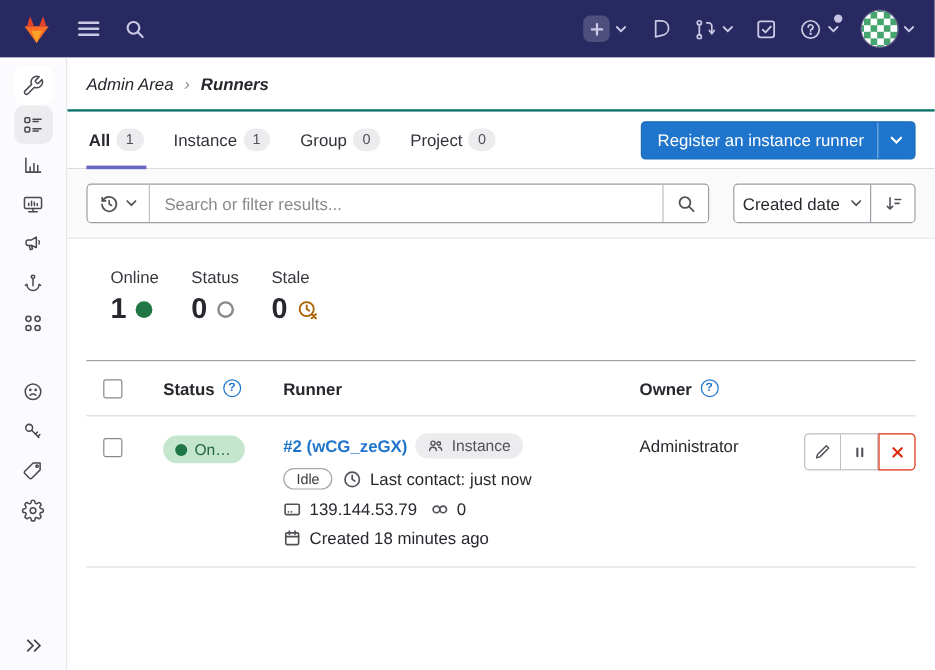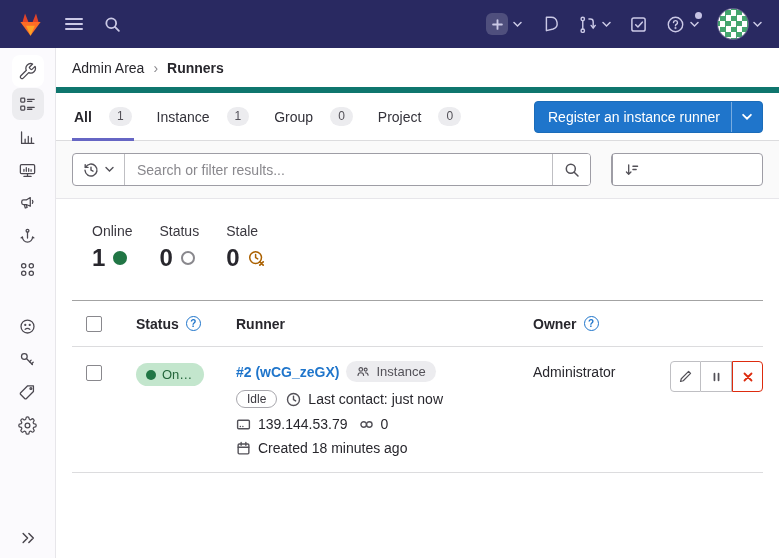--- a/index.html
+++ b/index.html
@@ -33,28 +33,28 @@
   .side-tile.context { background: #fff; }
   .side-tile.active { background: #ececef; }
   .side-spacer { height: 24px; }
   .sidebar-expand { position: absolute; bottom: 13px; left: 50%; transform: translateX(-50%);
                     background: none; border: none; color: #49454d; cursor: pointer; }
 
   .content { flex: 1; background: #fff; min-width: 0; }
 
   
   .breadcrumb { height: 45px; display: flex; align-items: center; gap: 9px; padding: 0 16px;
-                border-bottom: 6px solid #0f766e; }
+                border-bottom: 2px solid #0f766e; font-style: italic; }
   .crumb-link { color: #28272d; text-decoration: none; cursor: pointer; }
   .crumb-sep { color: #89888d; font-size: 14px; }
   .crumb-current { font-weight: 700; }
 
   
   .tabs-row { display: flex; align-items: center; padding: 0 16px; height: 48px; border-bottom: 1px solid #dcdcde; }
-  .tab { display: flex; align-items: center; gap: 17px; padding: 0 2px; height: 100%; margin-right: 21px;
+  .tab { display: flex; align-items: center; gap: 5px; padding: 0 2px; height: 100%; margin-right: 21px;
          color: #33323a; position: relative; cursor: pointer; }
   .tab.active { font-weight: 700; color: #28272d; }
   .tab.active::after { content: ""; position: absolute; left: 0; right: 0; bottom: -1px; height: 3px; background: #6666c4; }
   .tab-badge { background: #ececef; color: #535158; border-radius: 10px; font-size: 12px;
                padding: 2px 8px; font-weight: 400; line-height: 1.2; }
   .register-btn { margin-left: auto; background: #1f75cb; color: #fff; border: 1px solid #1b6cb9;
                   border-radius: 4px; height: 32px; display: flex; align-items: center; font-size: 14px;
                   font-family: inherit; cursor: pointer; padding: 0; }
   .register-main { padding: 0 11px 0 13px; }
   .register-divider { width: 1px; align-self: stretch; background: rgba(255,255,255,.4); }
@@ -349,20 +349,26 @@
           </div>
           <input class="search-input" type="text" placeholder="Search or filter results..." style="">
           <button class="search-seg">
             <svg width="16" height="16" viewBox="0 0 16 16" stroke="currentColor" stroke-width="1.5" fill="none" stroke-linecap="round">
               <circle cx="6.8" cy="6.8" r="4.5"></circle>
                 <path d="M10.2 10.2L14 14"></path>
             </svg>
           </button>
         </div>
         <div class="sort-box">
+          <div class="sort-label-seg">
+            <span>Created date</span>
+            <svg width="9" height="7" viewBox="0 0 9 7" stroke="#535158" stroke-width="1.4" fill="none" stroke-linecap="round">
+                <path d="M1 1.5l3.5 3.5L8 1.5"></path>
+              </svg>
+          </div>
           <div class="sort-dir-seg">
             <svg width="15" height="15" viewBox="0 0 16 16" stroke="currentColor" stroke-width="1.4" fill="none" stroke-linecap="round">
               <path d="M5 3v10M5 13l-2.4-2.4M5 13l2.4-2.4"></path>
                 <path d="M9.5 4.5h5M9.5 8h3.5"></path>
             </svg>
           </div>
         </div>
       </div>
 
       <div class="stats">

